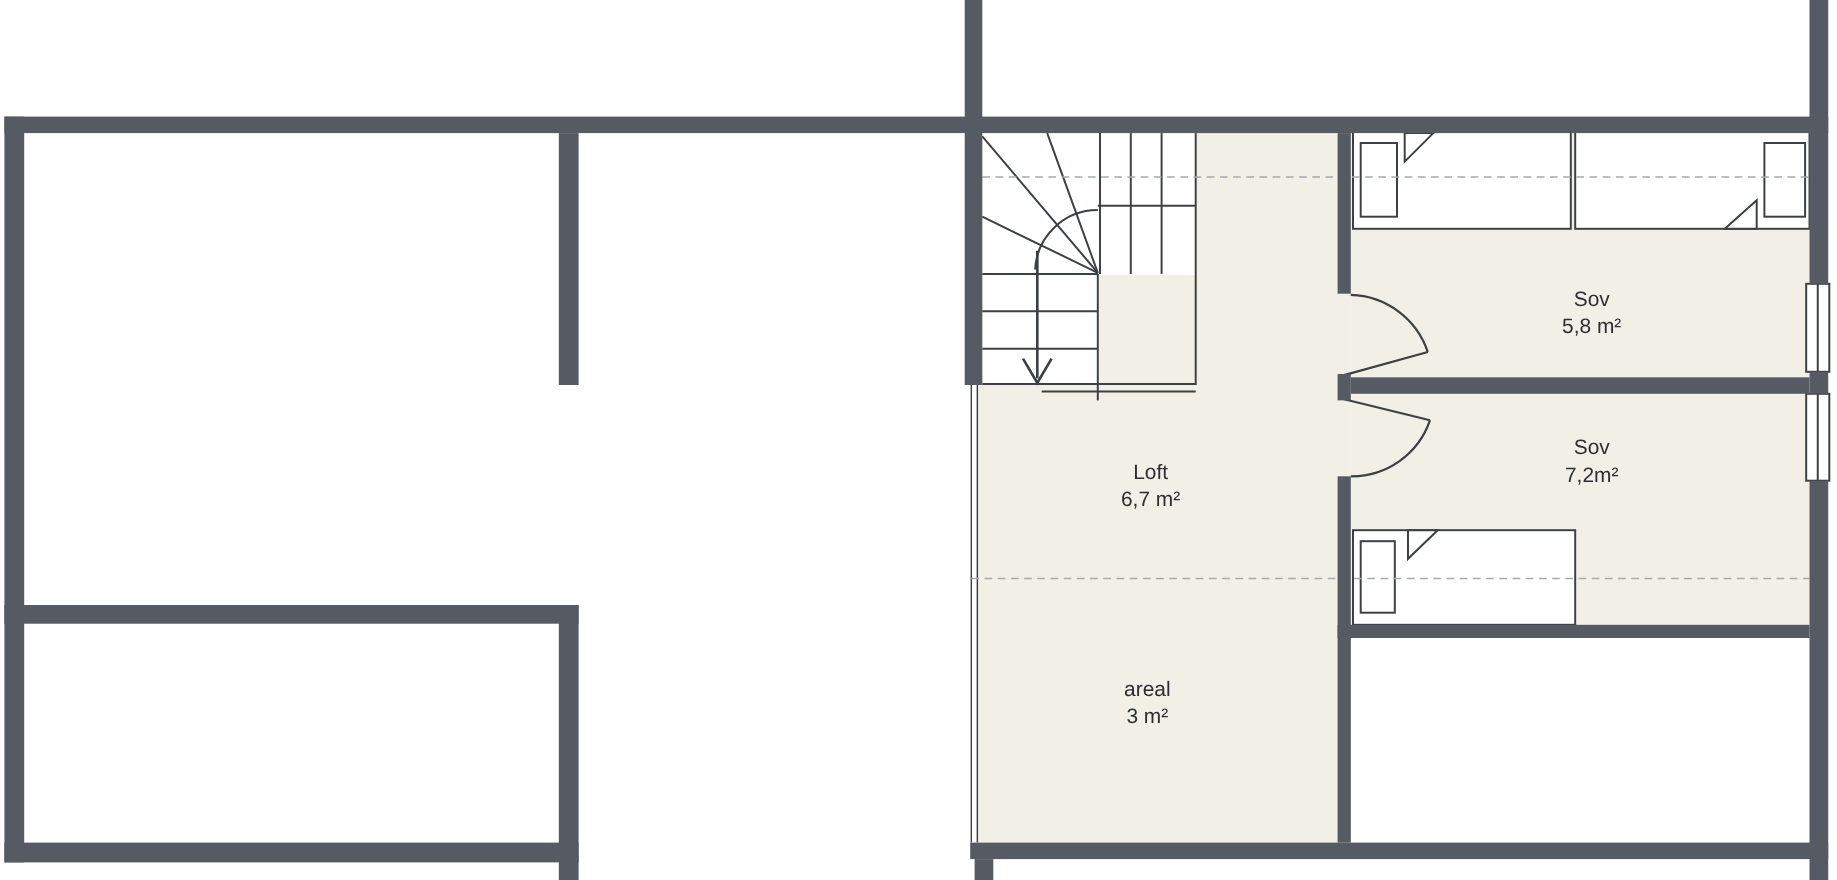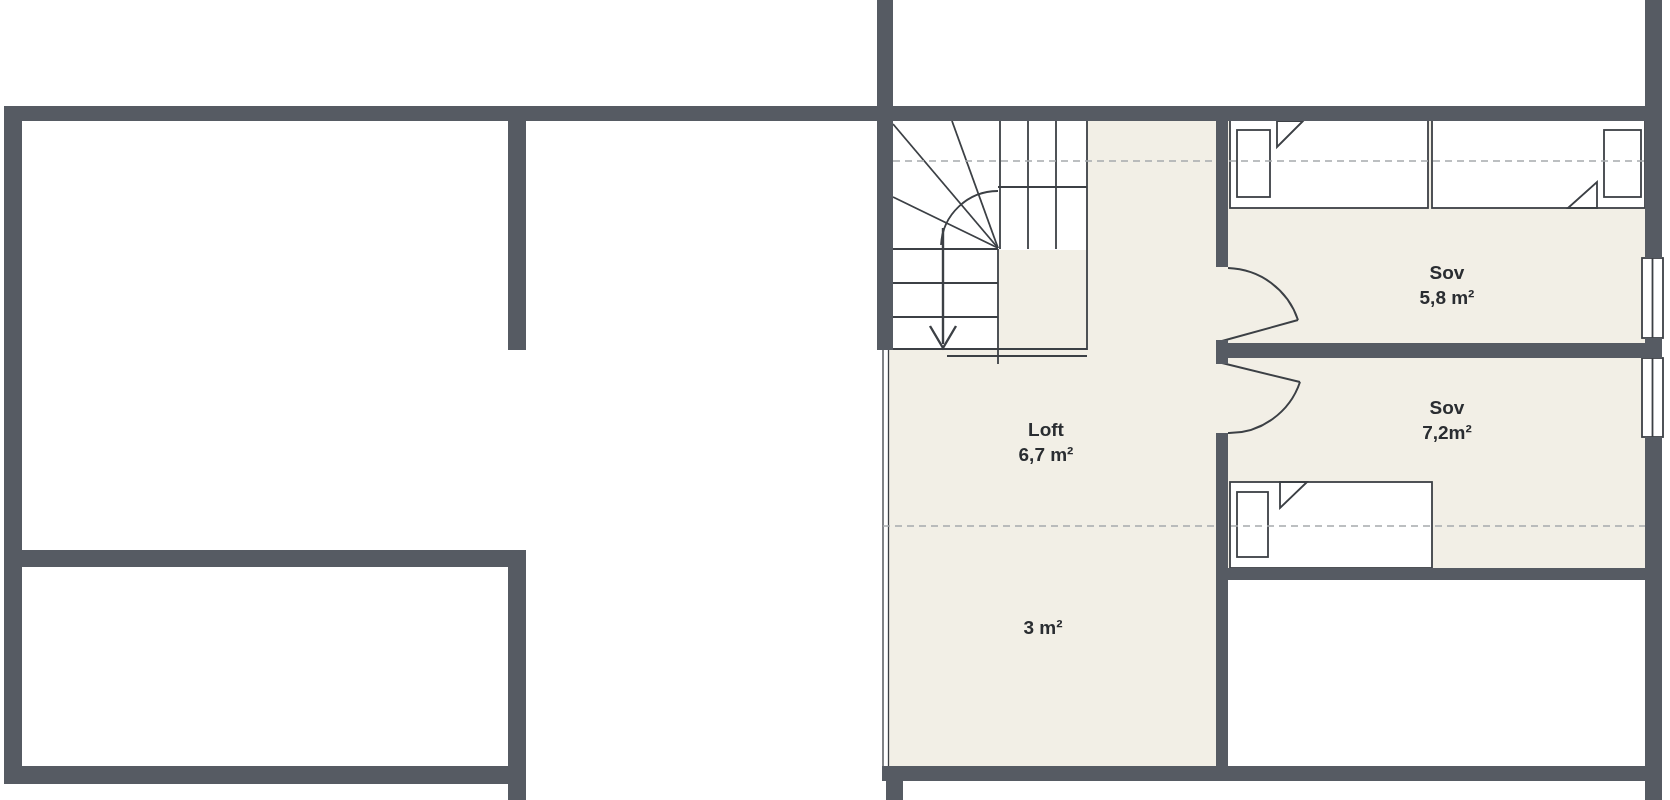--- a/index.html
+++ b/index.html
@@ -7,21 +7,21 @@
     position:relative;width:1670px;height:800px;background:#ffffff;overflow:hidden;
     font-family:"Liberation Sans",sans-serif;
   }
   .area{position:absolute;background:#f2efe6;}
   .wall{position:absolute;background:#565b63;}
   .linework{position:absolute;left:0;top:0;width:1670px;height:800px;}
   .label{
     position:absolute;text-align:center;color:#2a2d31;
     font-size:19px;line-height:25px;
   }
-  .label div{white-space:nowrap;font-weight:bold;}
+  .label div{white-space:nowrap;}
 </style>
 </head>
 <body>
 
 <div class="plan">
 
   <div class="area" style="left:888px;top:121px;width:340px;height:645px;"></div>
   <div class="area" style="left:1228px;top:121px;width:417px;height:222px;"></div>
   <div class="area" style="left:1228px;top:358px;width:417px;height:210px;"></div>
 
@@ -125,16 +125,17 @@
     <div>Sov</div>
     <div>5,8 m²</div>
   </div>
 
   <div class="label" style="left:1347px;top:395px;width:200px;">
     <div>Sov</div>
     <div>7,2m²</div>
   </div>
 
   <div class="label" style="left:893px;top:616px;width:300px;line-height:24px;">
+    <div>areal</div>
     <div>3 m²</div>
   </div>
 
 </div>
 
 </body></html>

